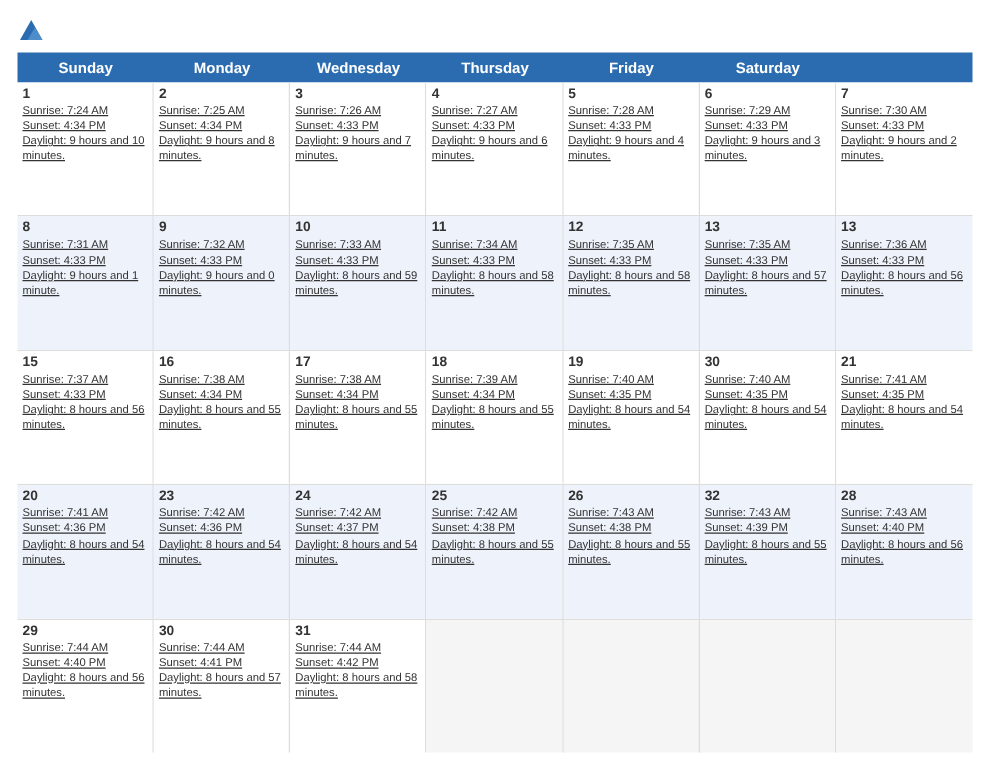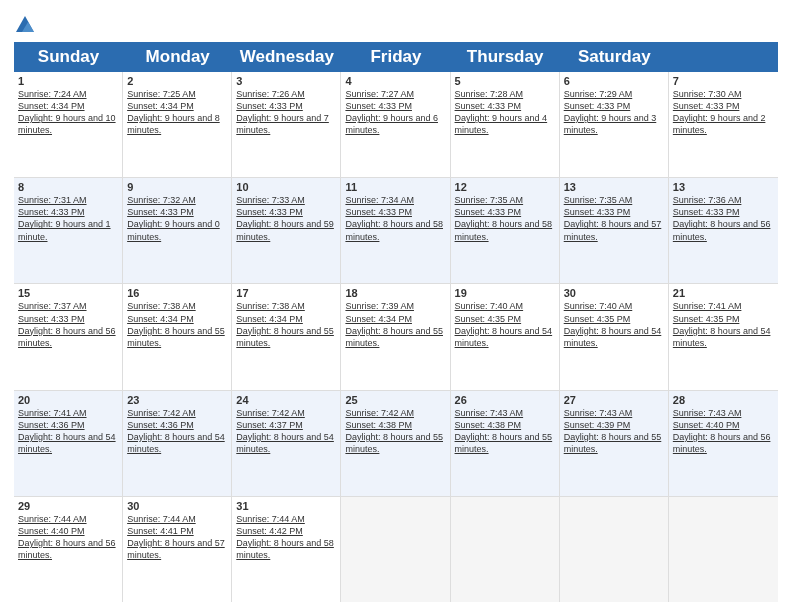--- a/index.html
+++ b/index.html
@@ -65,21 +65,21 @@
       display: flex;
       flex-direction: column;
     }
     .cal-header {
       display: grid;
       grid-template-columns: repeat(7, 1fr);
       background: #2b6cb0;
     }
     .cal-header-cell {
       color: #fff;
-      font-size: 17px;
+      font-size: 12px;
       font-weight: bold;
       padding: 5px 4px;
       text-align: center;
     }
     .cal-body {
       flex: 1;
       display: flex;
       flex-direction: column;
     }
     .cal-row {
@@ -145,22 +145,22 @@
       <div class="main-title"></div>
       <div class="subtitle"></div>
     </div>
   </div>
 
   <div class="calendar">
     <div class="cal-header" id="cal-header-row">
         <div class="cal-header-cell">Sunday</div>
         <div class="cal-header-cell">Monday</div>
         <div class="cal-header-cell">Wednesday</div>
+        <div class="cal-header-cell">Thursday</div>
         <div class="cal-header-cell">Friday</div>
-        <div class="cal-header-cell">Thursday</div>
         <div class="cal-header-cell">Saturday</div>
       </div>
     <div class="cal-body" id="cal-body">
         <div class="cal-row">
           <div class="cal-cell">
             <span class="day-num">1</span>
             <div class="day-info">Sunrise: 7:24 AM<br>Sunset: 4:34 PM<br>Daylight: 9 hours and 10 minutes.</div>
           </div>
           <div class="cal-cell">
             <span class="day-num">2</span>
@@ -262,21 +262,21 @@
           </div>
           <div class="cal-cell">
             <span class="day-num">25</span>
             <div class="day-info">Sunrise: 7:42 AM<br>Sunset: 4:38 PM<br>Daylight: 8 hours and 55 minutes.</div>
           </div>
           <div class="cal-cell">
             <span class="day-num">26</span>
             <div class="day-info">Sunrise: 7:43 AM<br>Sunset: 4:38 PM<br>Daylight: 8 hours and 55 minutes.</div>
           </div>
           <div class="cal-cell">
-            <span class="day-num">27</span>
+            <span class="day-num">32</span>
             <div class="day-info">Sunrise: 7:43 AM<br>Sunset: 4:39 PM<br>Daylight: 8 hours and 55 minutes.</div>
           </div>
           <div class="cal-cell">
             <span class="day-num">28</span>
             <div class="day-info">Sunrise: 7:43 AM<br>Sunset: 4:40 PM<br>Daylight: 8 hours and 56 minutes.</div>
           </div>
         </div>
         <div class="cal-row">
           <div class="cal-cell">
             <span class="day-num">29</span>

